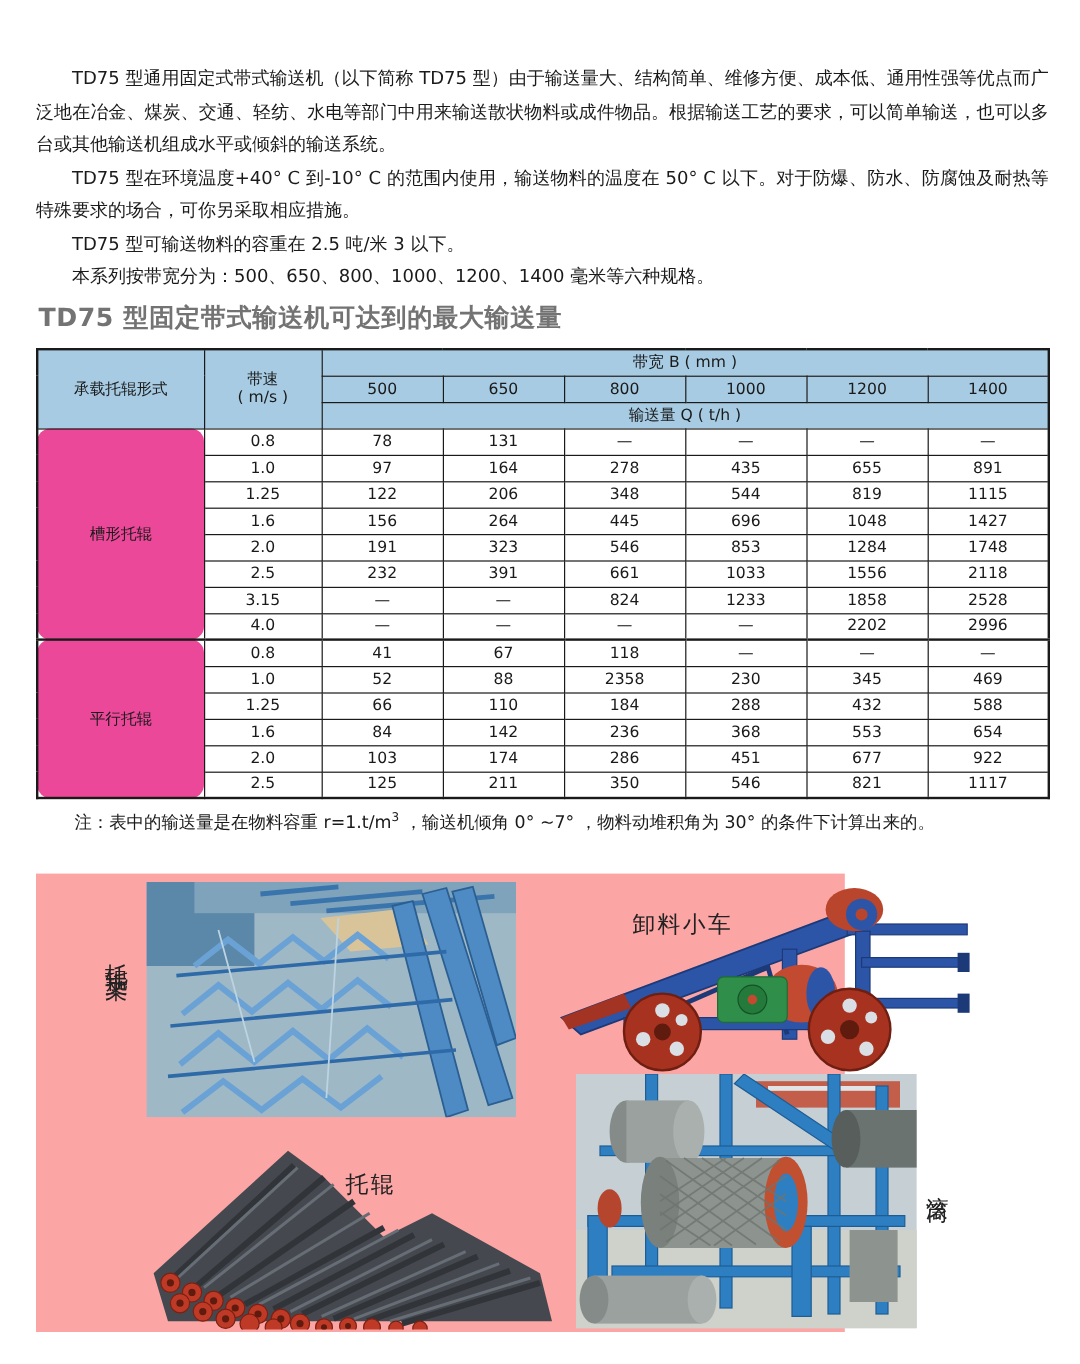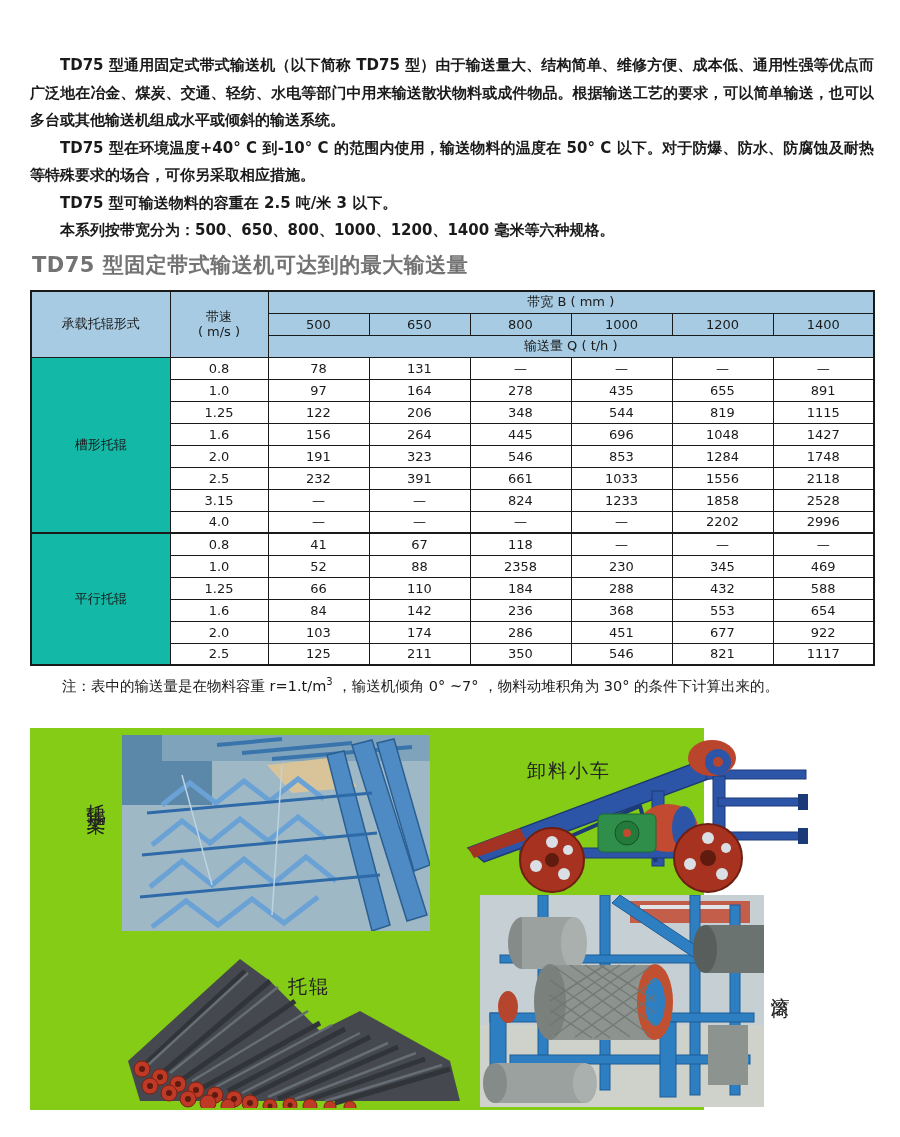--- a/index.html
+++ b/index.html
@@ -1,38 +1,38 @@
 <!DOCTYPE html>
 <html><head>
 <meta charset="utf-8">
 <style>
   * { margin:0; padding:0; box-sizing:border-box; }
   html,body { background:#ffffff; }
   body { font-family:"DejaVu Sans", sans-serif; color:#1a1a1a; }
   .page { position:relative; width:900px; height:1137px; background:#fff; overflow:hidden; }
 
   .title1 { position:absolute; left:32px; top:6px; font-size:23px; font-weight:bold; color:#1c3f90; letter-spacing:1px; }
-  .paras { position:absolute; left:30px; top:52px; width:844px; font-size:15px; line-height:27.5px; text-align:justify;font-weight:bold; }
+  .paras { position:absolute; left:30px; top:52px; width:844px; font-size:15px; line-height:27.5px; text-align:justify; }
   .paras p { text-indent:2em; }
   .title2 { position:absolute; left:32px; top:251px; font-size:21px; font-weight:bold; color:#737373; letter-spacing:0.5px; }
 
   table.cap { position:absolute; left:30px; top:290px; width:845px; border-collapse:collapse; table-layout:fixed; font-size:13px; }
   table.cap th, table.cap td { border:1px solid #1a1a1a; text-align:center; vertical-align:middle; padding:0; }
   table.cap { border:2px solid #1a1a1a; }
   table.cap th { background:#a6cbe2; font-weight:normal; height:22px;margin-left:29px; }
   table.cap td { height:22px; background:#fff; }
-  table.cap td.col-form { background:#14b8a6; }
+  table.cap td.col-form { background:#ec4899;border-radius:11px; }
   col.c-form { width:139px; } col.c-speed { width:98px; }
   tr.section-start td { border-top:2px solid #1a1a1a; }
   .speed-head { line-height:15px; }
 
   .note { position:absolute; left:62px; top:676px; font-size:14.5px;text-align:right; }
   .note sup { font-size:10px; }
 
-  .panel { position:absolute; left:30px; top:728px; width:674px; height:382px; background:#84cc16; }
+  .panel { position:absolute; left:30px; top:728px; width:674px; height:382px; background:#fca5a5; }
   .vlabel { writing-mode:vertical-rl; text-orientation:upright; font-size:19px; letter-spacing:4px; color:#222; }
   .hlabel { font-size:19px; letter-spacing:2px; color:#222; }
   .lbl-bracket { position:absolute; left:54px; top:60px; }
   .lbl-trolley { position:absolute; left:497px; top:30px; }
   .lbl-idler  { position:absolute; left:258px; top:228px;margin-top:18px; }
   .lbl-drum   { position:absolute; left:738px; top:253px; }
 
   .ph-bracket { position:absolute; left:92px; top:7px; width:308px; height:196px; }
   .ph-trolley { position:absolute; left:430px; top:8px; width:350px; height:162px; }
   .ph-rollers { position:absolute; left:90px; top:213px; width:362px; height:167px; }

